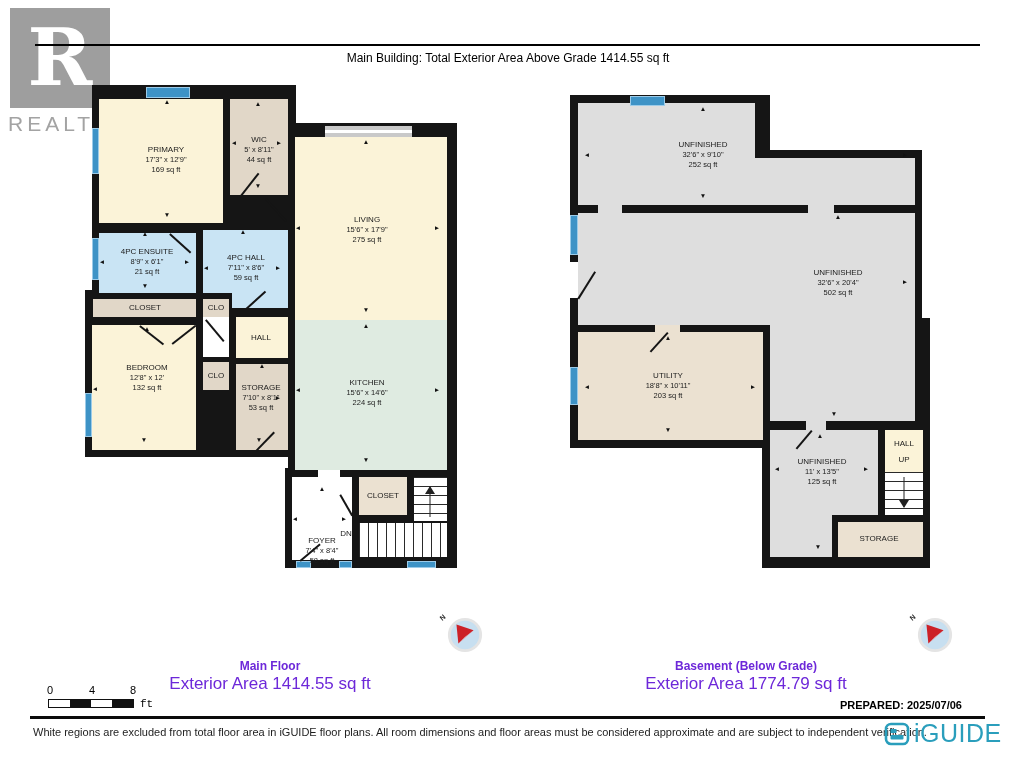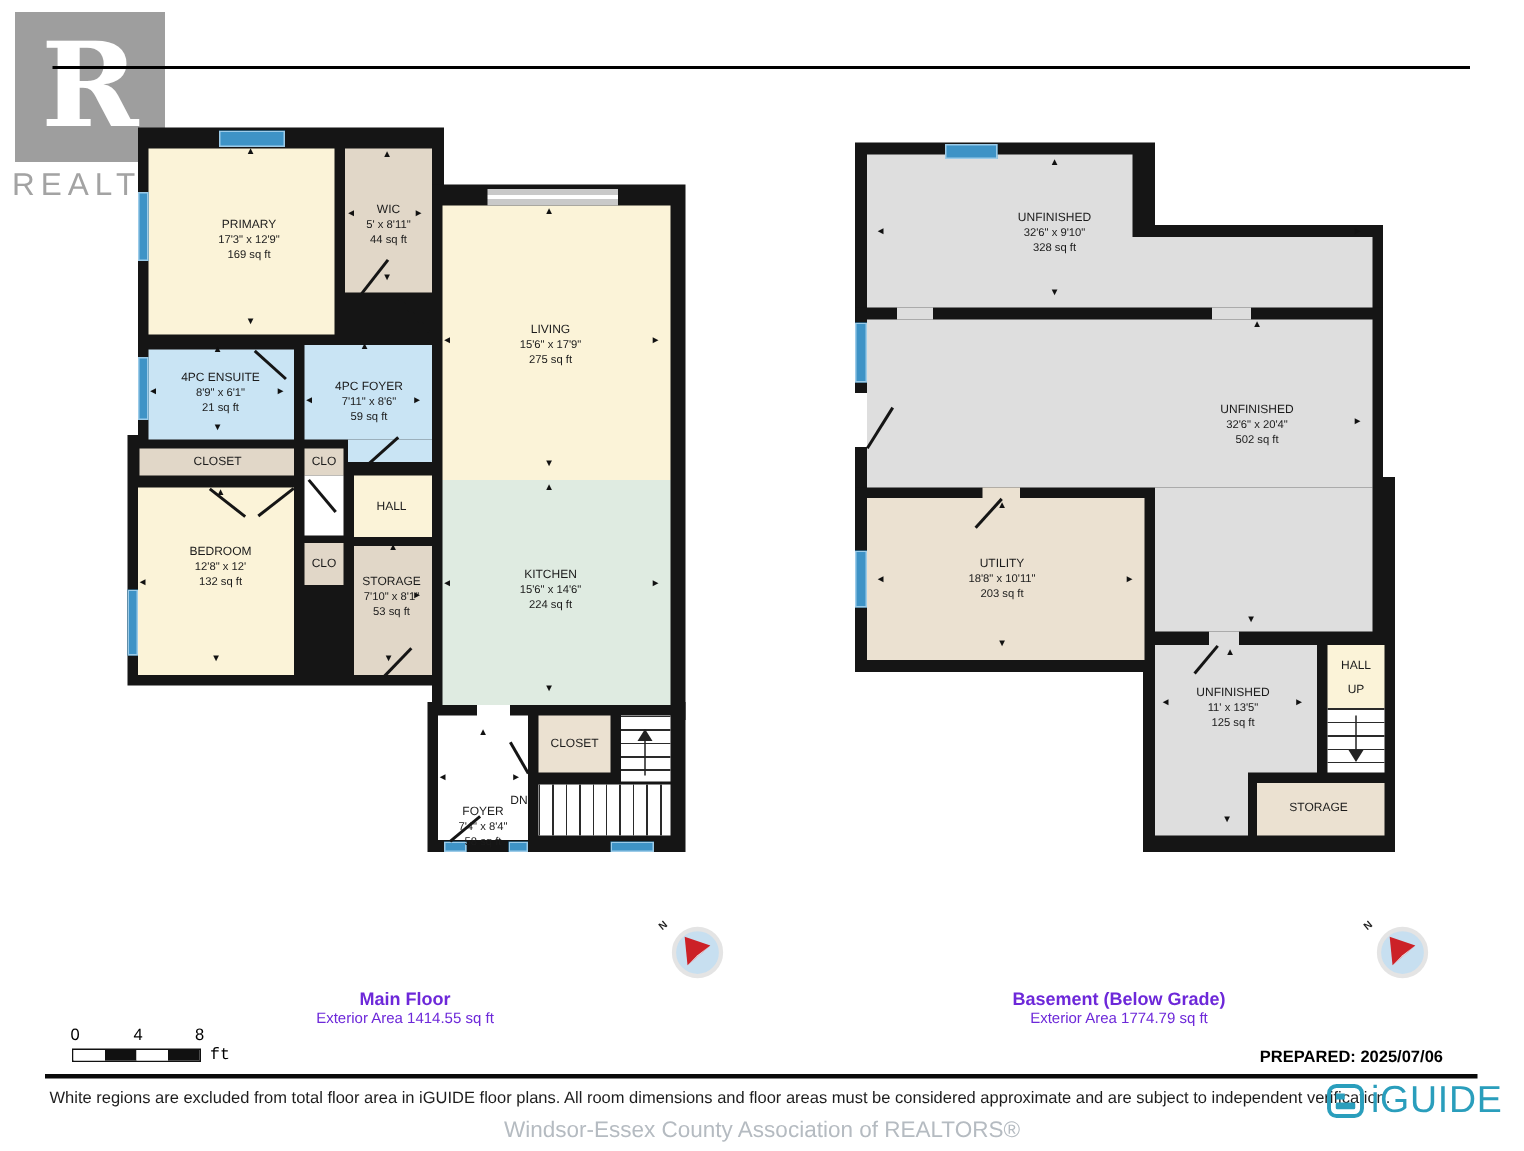--- a/index.html
+++ b/index.html
@@ -27,21 +27,21 @@
   .lbl{position:absolute;transform:translate(-50%,-50%);text-align:center;font-size:8px;color:#1b1b1b;line-height:1.3;white-space:nowrap;z-index:6;}
   .lbl .sub{font-size:7.5px;}
   .stairs{position:absolute;background:#fff;z-index:3;}
   .stairs.h{background-image:repeating-linear-gradient(to bottom,#2a2a2a 0,#2a2a2a 1px,transparent 1px,transparent 9px);}
   .stairs.v{background-image:repeating-linear-gradient(to right,#2a2a2a 0,#2a2a2a 1px,transparent 1px,transparent 9px);}
   .stair-arrow{position:absolute;z-index:5;}
   .compass{position:absolute;z-index:6;}
   .compass-n{position:absolute;font-size:7px;font-weight:bold;color:#222;transform:rotate(-40deg);z-index:6;}
   .caption{position:absolute;transform:translateX(-50%);text-align:center;z-index:6;color:#6d28d9;}
   .caption .t{font-weight:bold;font-size:12px;line-height:1.35;}
-  .caption .a{font-size:10px;}
+  .caption .a{font-size:17px;}
   
   .scalebar{position:absolute;left:48px;top:684px;z-index:6;}
   .sb-ticks{position:relative;height:13px;font-size:11px;color:#000;}
   .sb-ticks span{position:absolute;transform:translateX(-50%);}
   .sb-bar{position:relative;margin-top:2px;width:84px;height:7px;border:1px solid #111;display:flex;}
   .sb-seg{width:21px;height:100%;}
   .sb-ft{position:absolute;left:92px;top:14px;font-size:11px;color:#000;font-family:Liberation Mono, monospace;}
   .prepared{position:absolute;right:54px;top:699px;font-size:11px;font-weight:bold;color:#000;z-index:6;}
   .footer-rule{position:absolute;left:30px;top:716px;width:955px;height:3px;background:#0a0a0a;z-index:6;}
   .disclaimer{position:absolute;left:33px;top:726px;font-size:11px;color:#1d1d1d;z-index:6;}
@@ -53,20 +53,21 @@
 <body>
 
 <div id="page">
 
   <div class="wm-box">
     <span class="wm-r">R</span>
   </div>
   <div class="wm-text"><span>REALTOR</span><sup>®</sup></div>
 
   <div class="title-rule"></div>
+  <div class="subtitle">Main Building: Total Exterior Area Above Grade 1414.55 sq ft</div>
 
   <div id="plan-layer">
       <div class="slab" style="left: 92px; top: 85px; width: 204px; height: 242px;"></div>
       <div class="slab" style="left: 85px; top: 290px; width: 211px; height: 167px;"></div>
       <div class="slab" style="left: 288px; top: 123px; width: 169px; height: 357px;"></div>
       <div class="slab" style="left: 285px; top: 468px; width: 172px; height: 100px;"></div>
       <div class="room cream" style="left: 99px; top: 99px; width: 124px; height: 124px;"></div>
       <div class="room tan" style="left: 230px; top: 99px; width: 58px; height: 96px;"></div>
       <div class="room cream" style="left: 295px; top: 137px; width: 152px; height: 183px;"></div>
       <div class="room mint" style="left: 295px; top: 320px; width: 152px; height: 150px;"></div>
@@ -152,21 +153,21 @@
         <div>KITCHEN</div>
         <div class="sub">15'6" x 14'6"</div>
         <div class="sub">224 sq ft</div>
       </div>
       <div class="lbl" style="left: 147px; top: 262px;">
         <div>4PC ENSUITE</div>
         <div class="sub">8'9" x 6'1"</div>
         <div class="sub">21 sq ft</div>
       </div>
       <div class="lbl" style="left: 246px; top: 268px;">
-        <div>4PC FOYER</div>
+        <div>4PC HALL</div>
         <div class="sub">7'11" x 8'6"</div>
         <div class="sub">59 sq ft</div>
       </div>
       <div class="lbl" style="left: 145px; top: 308px;">
         <div>CLOSET</div>
       </div>
       <div class="lbl" style="left: 216px; top: 308px;">
         <div>CLO</div>
       </div>
       <div class="lbl" style="left: 261px; top: 338px;">
@@ -247,21 +248,21 @@
       <span class="mk" style="left: 587px; top: 155px;">◄</span>
       <span class="mk" style="left: 587px; top: 387px;">◄</span>
       <span class="mk" style="left: 777px; top: 469px;">◄</span>
       <span class="mk" style="left: 905px; top: 155px;">►</span>
       <span class="mk" style="left: 905px; top: 282px;">►</span>
       <span class="mk" style="left: 753px; top: 387px;">►</span>
       <span class="mk" style="left: 866px; top: 469px;">►</span>
       <div class="lbl" style="left: 703px; top: 155px;">
         <div>UNFINISHED</div>
         <div class="sub">32'6" x 9'10"</div>
-        <div class="sub">328 sq ft</div>
+        <div class="sub">252 sq ft</div>
       </div>
       <div class="lbl" style="left: 838px; top: 283px;">
         <div>UNFINISHED</div>
         <div class="sub">32'6" x 20'4"</div>
         <div class="sub">502 sq ft</div>
       </div>
       <div class="lbl" style="left: 668px; top: 386px;">
         <div>UTILITY</div>
         <div class="sub">18'8" x 10'11"</div>
         <div class="sub">203 sq ft</div>
@@ -317,14 +318,13 @@
 
   <div class="iguide">
     <svg width="26" height="26" viewBox="0 0 26 26">
       <rect x="2" y="3" width="22" height="20" rx="5" fill="none" stroke="#2A9EBC" stroke-width="2.6"></rect>
       <rect x="6.5" y="8" width="6" height="4" fill="#2A9EBC"></rect>
       <rect x="6.5" y="14" width="13" height="4.5" rx="1" fill="#2A9EBC"></rect>
     </svg>
     <span class="iguide-text">iGUIDE</span>
   </div>
 
-  <div class="association">Windsor-Essex County Association of REALTORS®</div>
 </div>
 
 </body></html>

